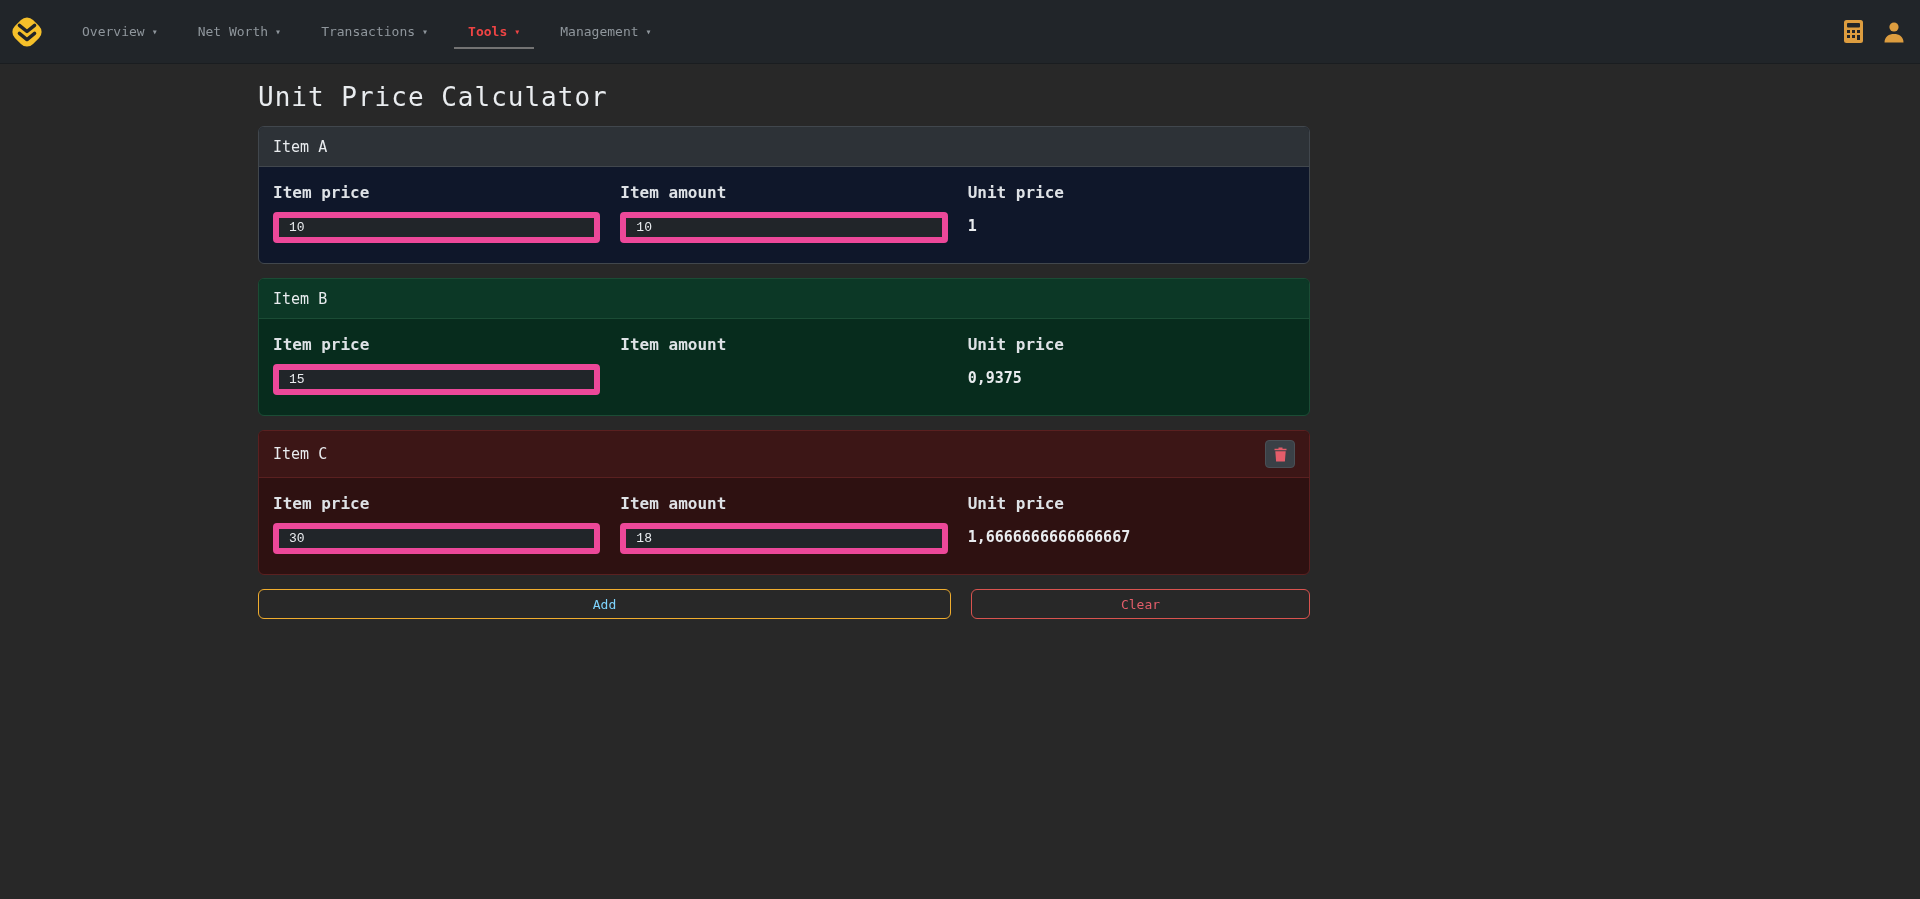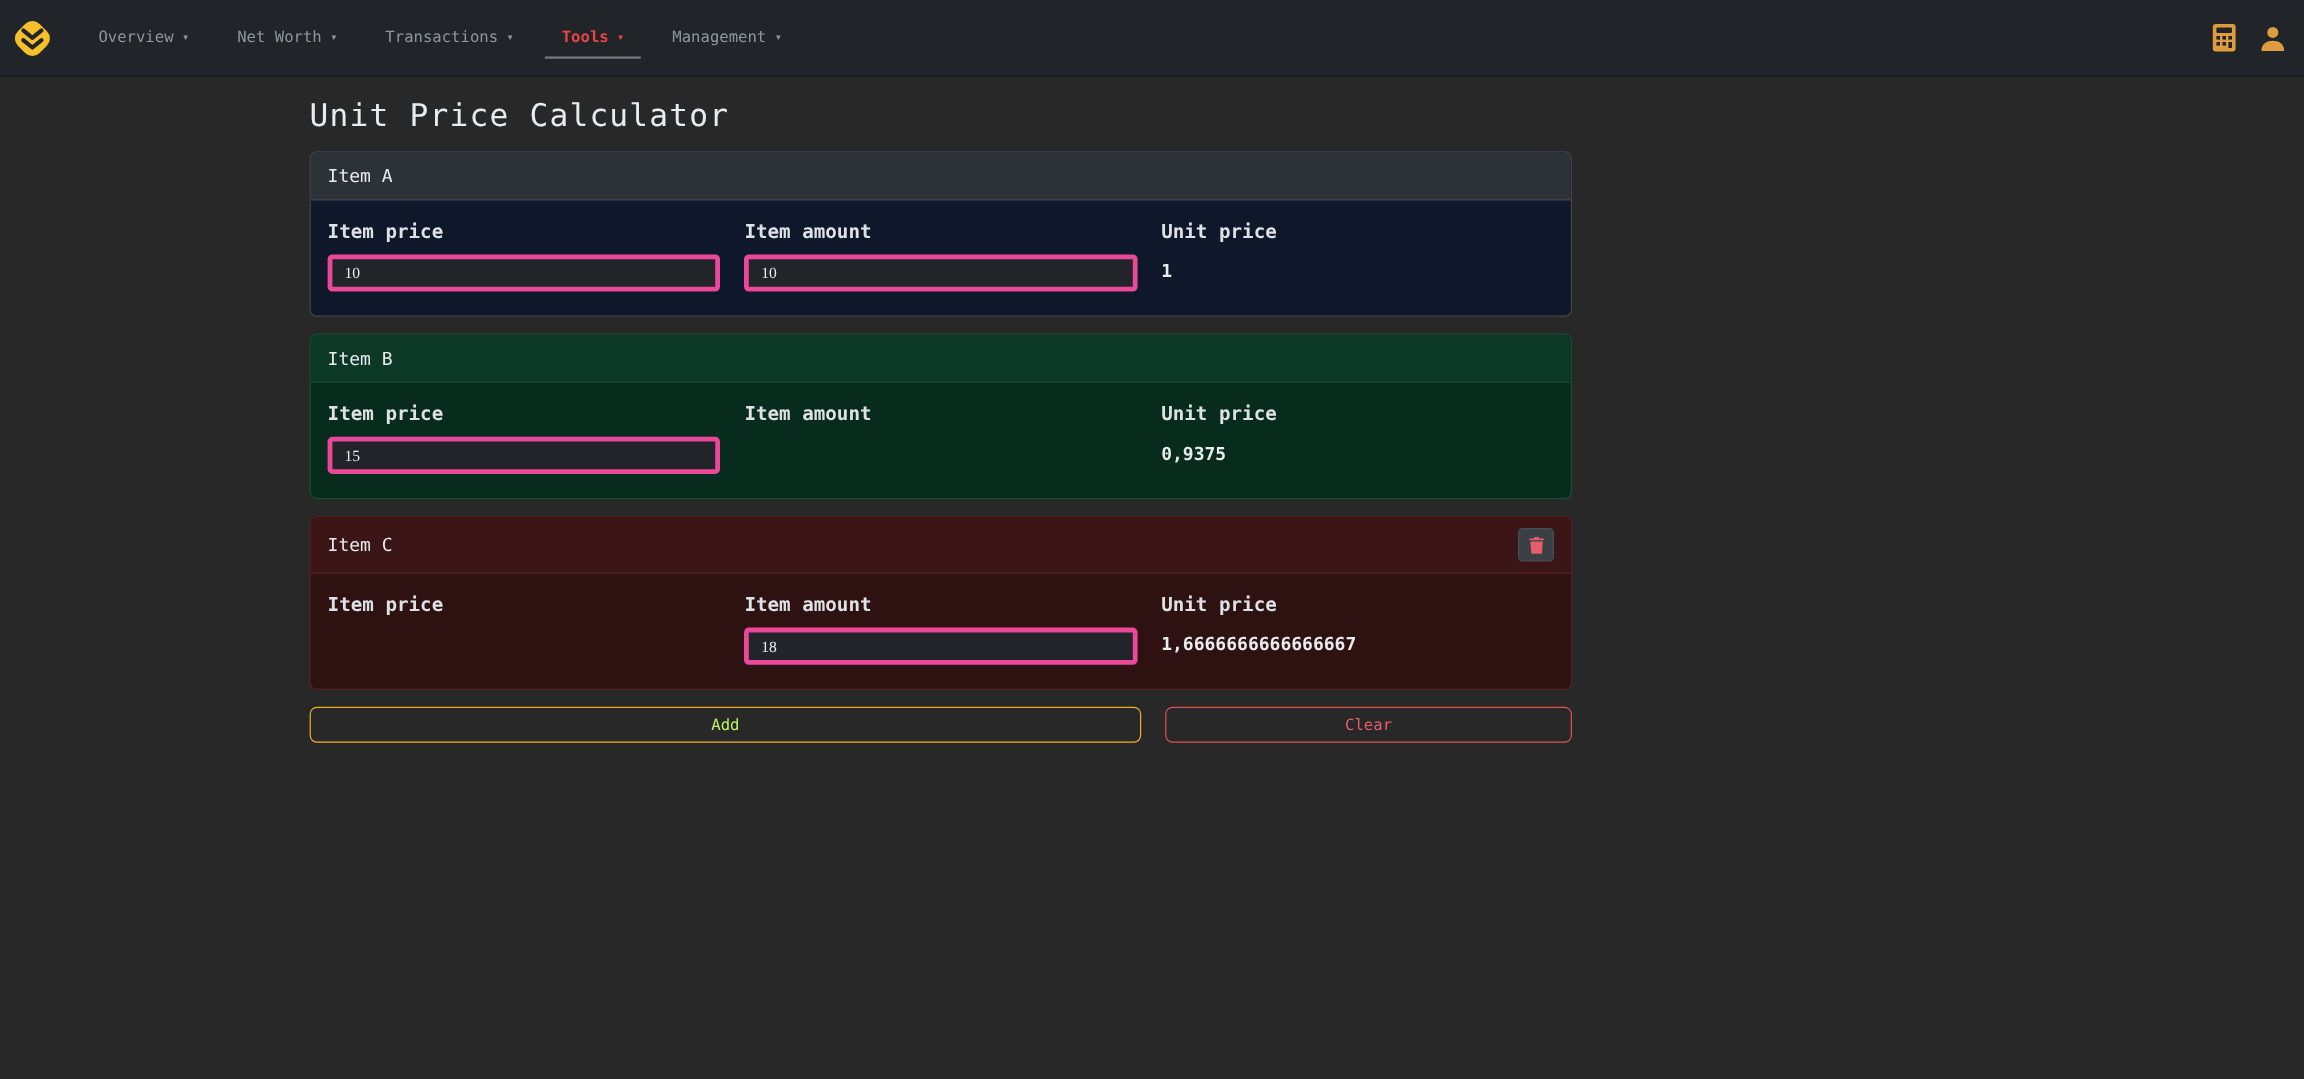--- a/index.html
+++ b/index.html
@@ -93,24 +93,24 @@
   .field-label {
     font-size: 16px;
     font-weight: bold;
     color: #dee2e6;
     margin-bottom: 10px;
   }
   .form-input {
     width: 100%;
     height: 31px;
     background: #212529;
-    border: 4px solid #ec4899;
+    border: 6px solid #ec4899;
     border-radius: 4px;
     color: #e9ecef;
-    font-family: Liberation Serif, serif;
+    font-family: Liberation Mono, monospace;
     font-size: 13px;
     padding: 0 10px;
     outline: none;
   }
   .unit-value {
     font-size: 15px;
     font-weight: 600;
     color: #e9ecef;
     padding-top: 5px;
   }
@@ -135,21 +135,21 @@
     border-radius: 6px;
     background: transparent;
     font-family: "DejaVu Sans Mono", monospace;
     font-size: 13px;
     cursor: pointer;
     display: flex; align-items: center; justify-content: center;
   }
   .btn-add {
     flex: 2.05;
     border: 1px solid #f0ad2e;
-    color: #bef264;
+    color: #7dd3fc;
   }
   .btn-clear {
     flex: 1;
     border: 1px solid #d9534f;
     color: #e35d6a;
   }
 </style>
 </head>
 <body>
 
@@ -255,20 +255,21 @@
       <span>Item C</span>
       <div class="delete-btn">
         <svg width="13" height="15" viewBox="0 0 13 15">
           <path fill="#e35d6a" d="M4.5 0.5 h4 v1.2 h4 v1.5 H0.5 V1.7 h4 z M1.3 4.3 h10.4 l-0.8 10.2 H2.1 z"></path>
         </svg>
       </div>
     </div>
     <div class="card-body">
       <div>
         <div class="field-label">Item price</div>
+        <input class="form-input" type="text" value="30" style="">
       </div>
       <div>
         <div class="field-label">Item amount</div>
         <input class="form-input" type="text" value="18" style="">
       </div>
       <div>
         <div class="field-label">Unit price</div>
         <div class="unit-value">1,6666666666666667</div>
       </div>
     </div>

